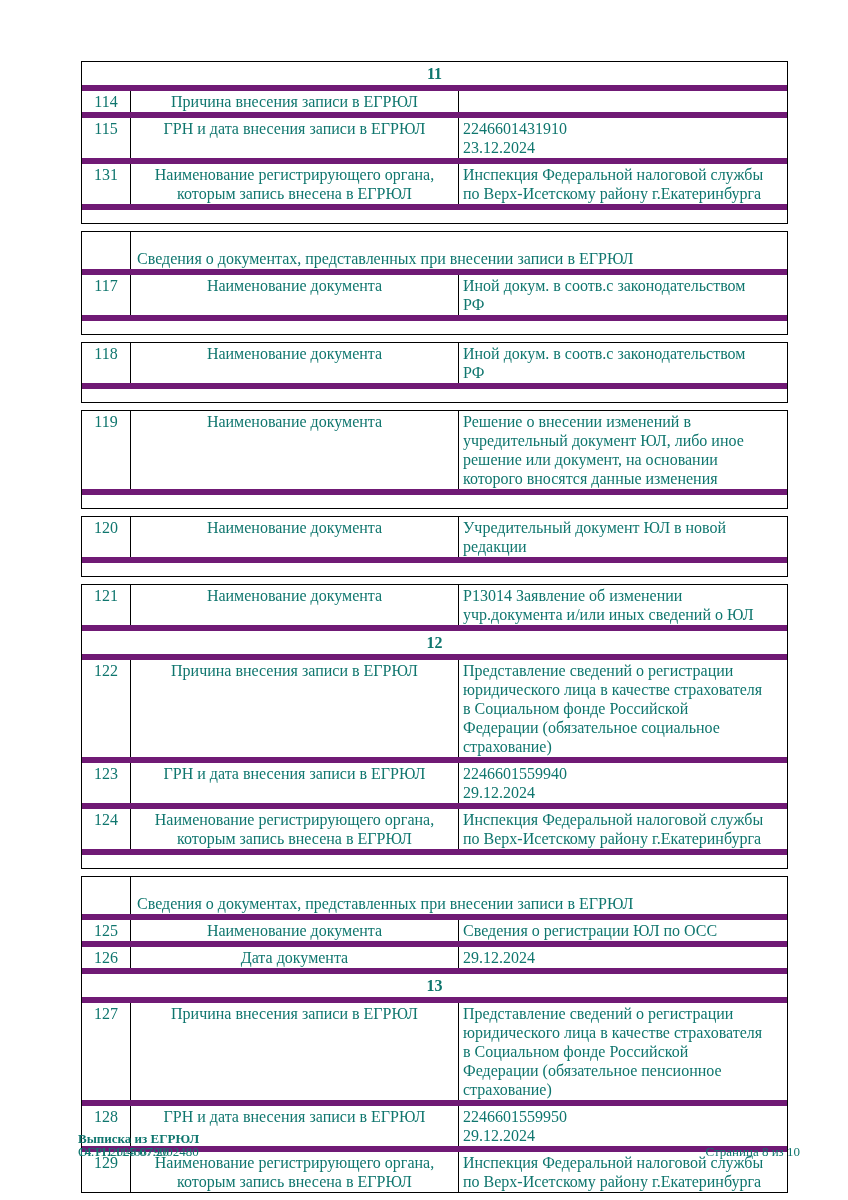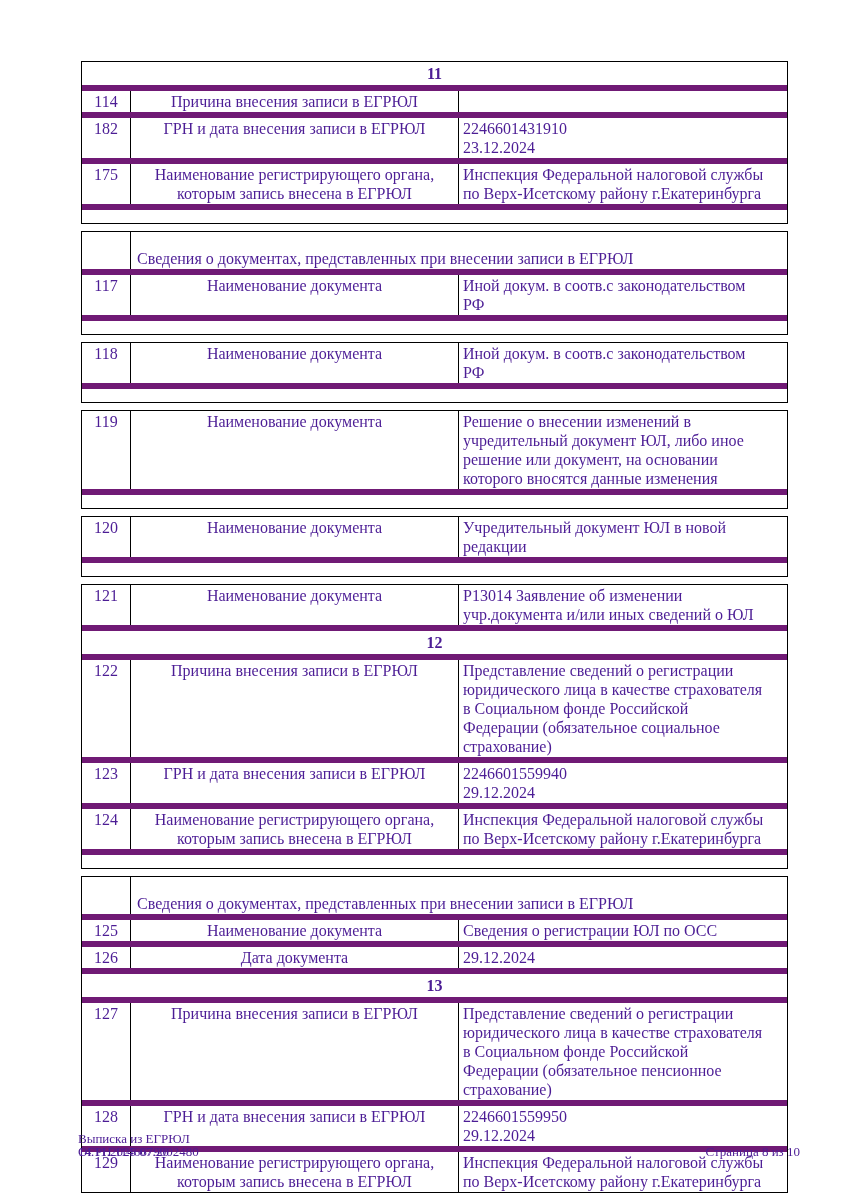--- a/index.html
+++ b/index.html
@@ -2,64 +2,64 @@
 <html><head>
 <meta charset="utf-8">
 <style>
   html,body{margin:0;padding:0;background:#e9e9e9;}
   .page{
     position:relative;
     width:848px;height:1200px;
     margin:0 auto;
     background:#ffffff;
     font-family:"Liberation Serif","DejaVu Serif",serif;
-    font-size:16px;line-height:19px;color:#4c1d95;
+    font-size:16px;line-height:19px;color:#0f766e;
     overflow:hidden;
   }
   .tables{position:absolute;left:81px;top:61px;width:707px;}
   .tbl{border:1px solid #000;margin-bottom:7px;background:#fff;}
   .row{display:flex;align-items:stretch;}
   .row + .row{border-top:6px solid #701a75;}
   .c-num{width:48px;flex:none;border-right:1px solid #000;text-align:center;padding-top:1px;}
   .c-label{width:319px;flex:none;border-right:1px solid #000;padding:1px 4px;white-space:pre-line;text-align:center;}
   .c-value{flex:1;padding:1px 4px;white-space:pre-line;}
   .c-section{flex:1;text-align:center;font-weight:bold;padding:2px 0;}
   .c-docs{flex:1;padding:1px 6px;margin-top:16px;}
   .c-spacer{flex:1;height:13px;}
   .footer{
     position:absolute;left:78px;top:1132px;width:722px;height:27px;
     font-size:13px;line-height:13px;
   }
   .f-left{position:absolute;left:0;top:0;}
-  .f-title{font-weight:normal;}
+  .f-title{font-weight:bold;}
   .f-center{position:absolute;left:0;right:0;bottom:1px;text-align:left;}
   .f-right{position:absolute;right:0;bottom:1px;}
 </style>
 </head>
 <body>
 
 <div class="page">
 
   <div class="tables">
       <div class="tbl">
         <div class="row section">
           <div class="c-section">11</div>
         </div>
         <div class="row data">
           <div class="c-num">114</div>
           <div class="c-label">Причина внесения записи в ЕГРЮЛ</div>
         </div>
         <div class="row data">
-          <div class="c-num">182</div>
+          <div class="c-num">115</div>
           <div class="c-label">ГРН и дата внесения записи в ЕГРЮЛ</div>
           <div class="c-value">2246601431910
 23.12.2024</div>
         </div>
         <div class="row data">
-          <div class="c-num">175</div>
+          <div class="c-num">131</div>
           <div class="c-label">Наименование регистрирующего органа,
 которым запись внесена в ЕГРЮЛ</div>
           <div class="c-value">Инспекция Федеральной налоговой службы
 по Верх-Исетскому району г.Екатеринбурга</div>
         </div>
         <div class="row spacer">
           <div class="c-spacer"></div>
         </div>
       </div>
       <div class="tbl">

